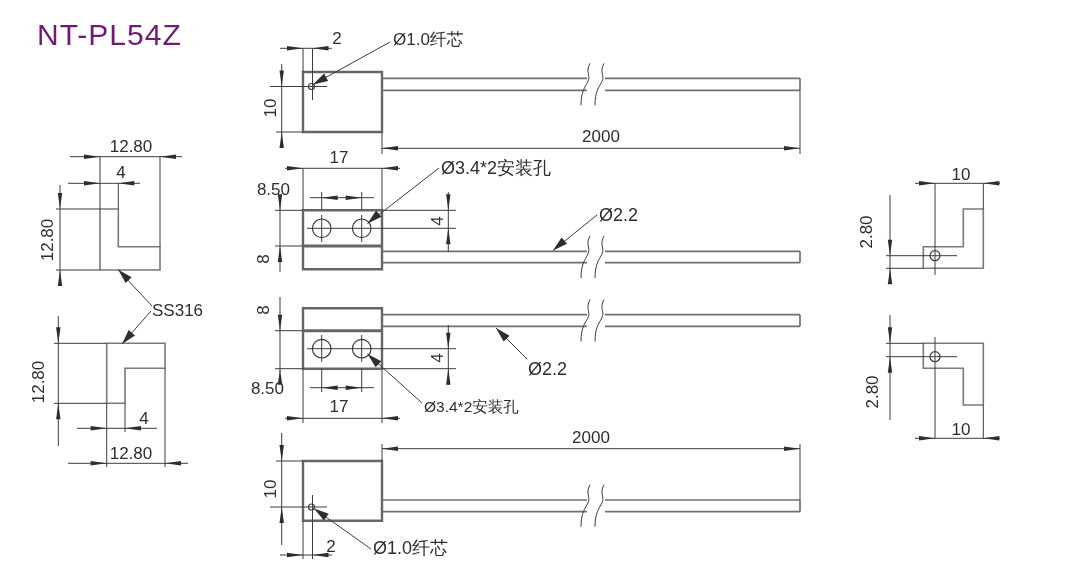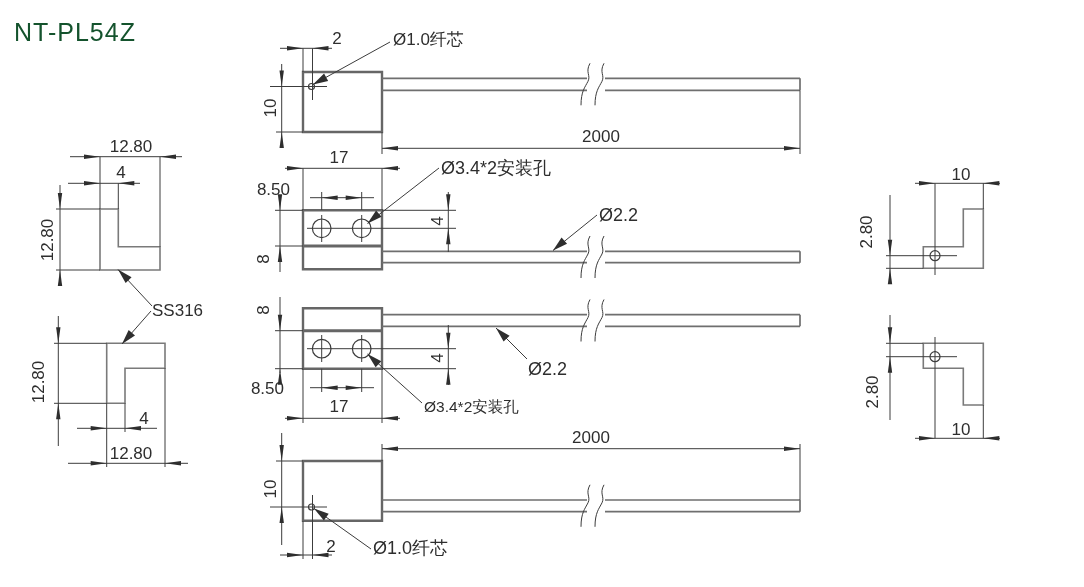--- a/index.html
+++ b/index.html
@@ -1,19 +1,19 @@
 <!DOCTYPE html>
 <html><head>
 <meta charset="utf-8">
 <style>
   html,body{margin:0;padding:0;background:#ffffff;}
   .sheet{position:relative;width:1084px;height:587px;background:#ffffff;overflow:hidden;
          font-family:"Liberation Sans", sans-serif;}
-  .title{position:absolute;left:14px;top:18px;font-size:25px;letter-spacing:1px;
-         color:#14532d;font-weight:500;}
+  .title{position:absolute;left:37px;top:18px;font-size:30px;letter-spacing:1px;
+         color:#701a75;font-weight:500;}
   svg{position:absolute;left:0;top:0;}
   svg text{font-family:"Liberation Sans", sans-serif;fill:#2e2e2e;font-size:17px;}
   .lbl{font-size:17px;}
   .lbl-big{font-size:18px;}
   .lbl-sm{font-size:15.5px;}
   .thin{stroke:#3c3c3c;stroke-width:1;fill:none;}
   .thick{stroke:#666666;stroke-width:2.4;fill:none;}
   .step{stroke:#666666;stroke-width:3;fill:none;}
   .cable{stroke:#6f6f6f;stroke-width:1.7;fill:none;}
   .shape{stroke:#7a7a7a;stroke-width:1.6;fill:none;}

